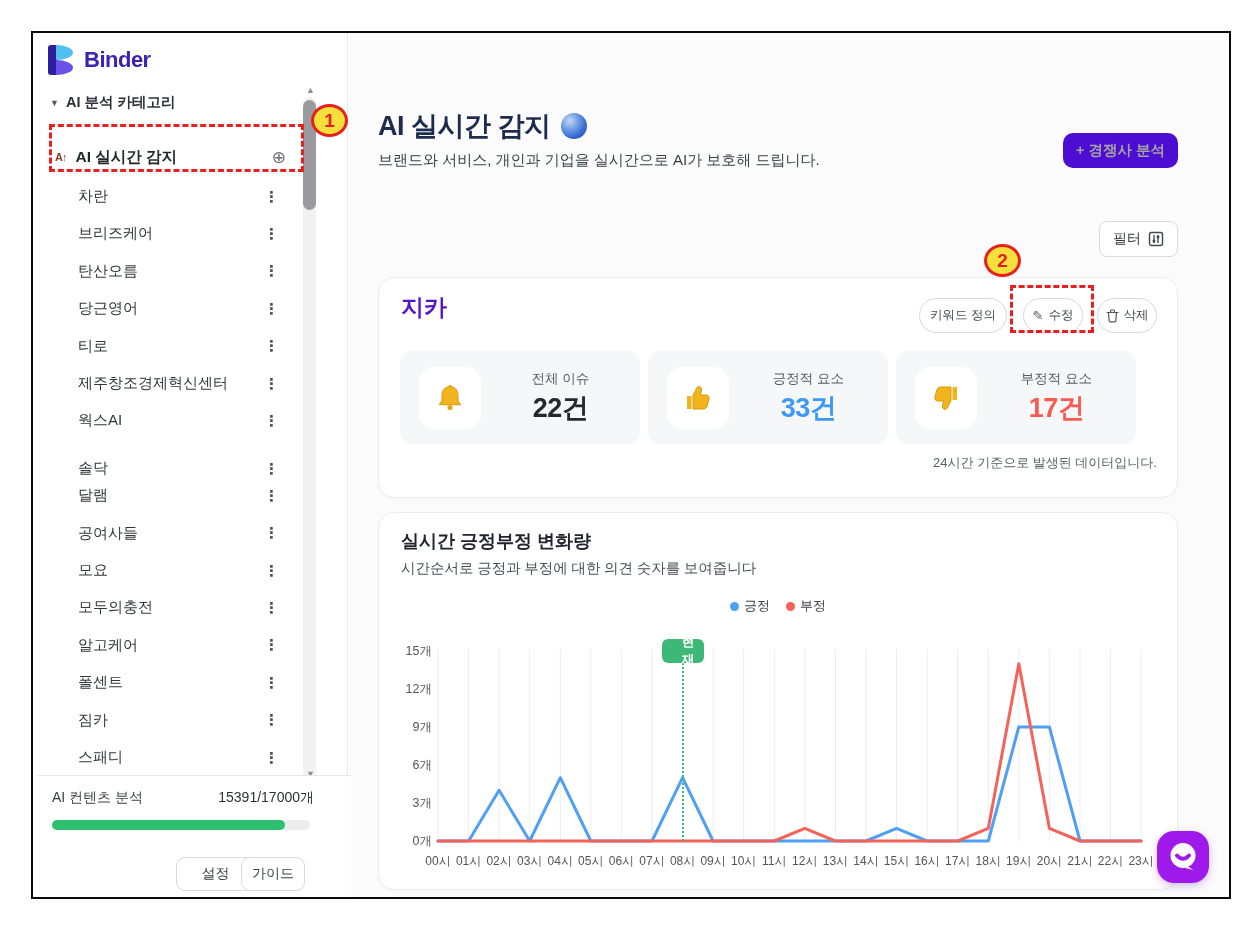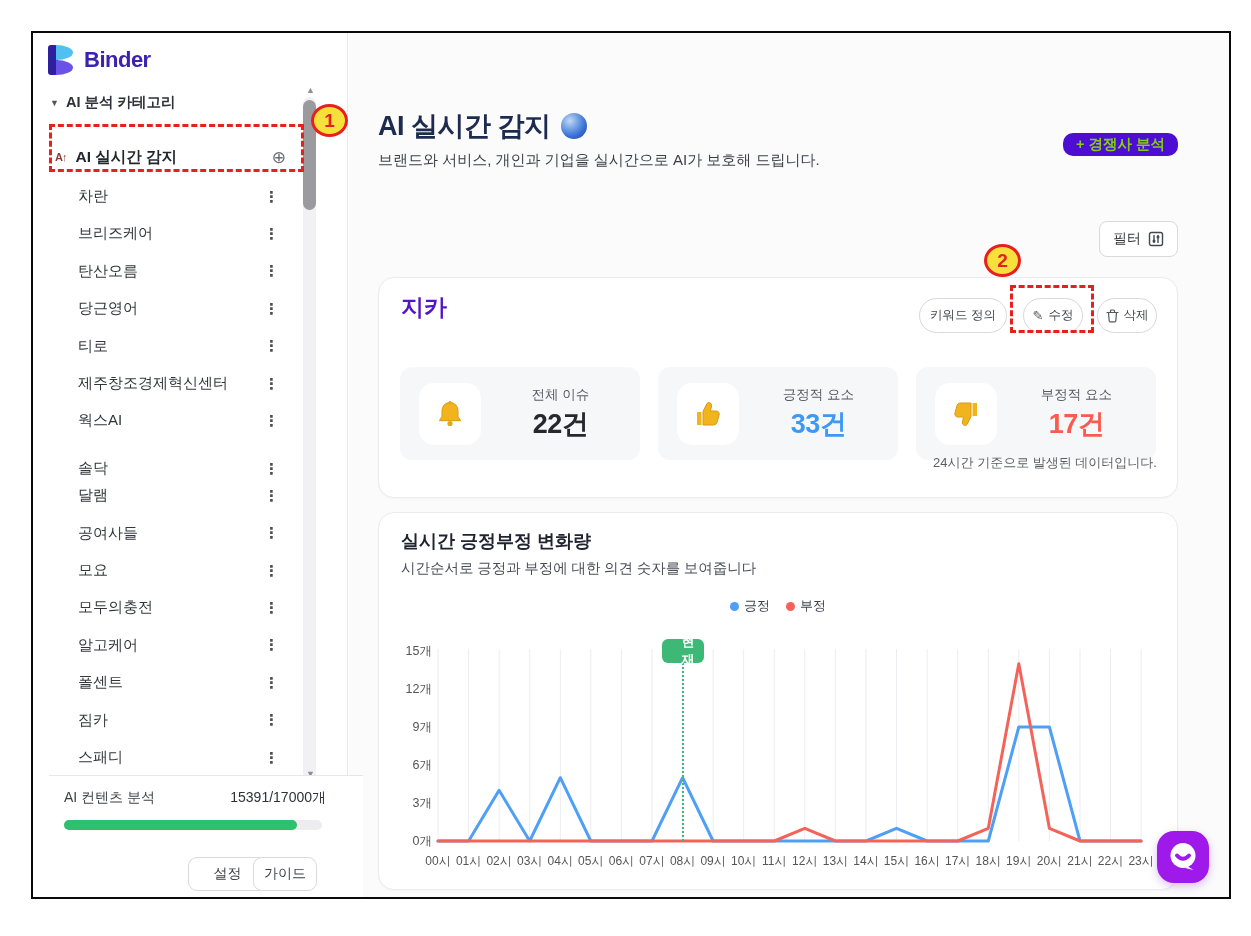--- a/index.html
+++ b/index.html
@@ -38,21 +38,21 @@
               align-items:center; cursor:pointer; }
   .nav-label { font-size:15px; color:#33363c; margin-left:29px; }
   .kebab { position:absolute; right:24px; font-size:15px; color:#4c4f55; font-weight:700; }
 
   
   .sb-arrow { position:absolute; left:273px; font-size:9px; color:#8f9096; z-index:4; }
   .sb-track { position:absolute; left:270px; top:64px; width:13px; height:682px; background:#f1f1f4; border-radius:7px; z-index:3; }
   .sb-thumb { position:absolute; left:270px; top:67px; width:13px; height:110px; background:#9b9b9f; border-radius:7px; z-index:4; }
 
   
-  .side-footer { position:absolute; left:16px; top:742px; width:314px; height:122px;
+  .side-footer { position:absolute; left:4px; top:742px; width:314px; height:122px;
                  background:#fff; border-top:1px solid #e7e7ea; z-index:5; }
   .usage-row { position:absolute; left:15px; top:13px; width:262px; display:flex; justify-content:space-between; }
   .usage-label { font-size:14px; color:#3c3f45; }
   .usage-value { font-size:14px; color:#2e3136; }
   .progress-track { position:absolute; left:15px; top:44px; width:258px; height:10px; background:#ededf0; border-radius:6px; }
   .progress-fill  { height:10px; background:#2ec06f; border-radius:6px; width:90%; }
   .side-btn { position:absolute; height:34px; background:#fff; border:1px solid #d9d9de; border-radius:9px;
               font-size:14px; color:#3c3f45; display:flex; align-items:center; justify-content:center; cursor:pointer; }
   #settings-btn { left:139px; top:81px; width:79px;font-family:Liberation Mono, monospace; }
   #guide-btn    { left:204px; top:81px; width:64px; }
@@ -66,42 +66,42 @@
                 display:flex; align-items:center; justify-content:center; z-index:11; pointer-events:none; }
   #badge-1 { left:311px; top:104px; }
   #badge-2 { left:984px; top:244px; }
 
   
   .main-title { position:absolute; left:378px; top:108px; font-size:27px; font-weight:800;
                 color:#1d2c4e; letter-spacing:-0.5px; z-index:2; display:flex; align-items:center; gap:10px; }
   .sphere { display:inline-block; width:26px; height:26px; border-radius:50%;
             background:radial-gradient(circle at 34% 30%, #c4d9f4 0%, #7aa7e6 30%, #3a6fd8 62%, #1d3f96 100%); }
   .main-subtitle { position:absolute; left:378px; top:151px; font-size:15px; color:#3a3f47; z-index:2; }
-  #competitor-btn { position:absolute; left:1063px; top:133px; width:115px; height:23px; background:#4d0dd2;
-                    border:none; border-radius:10px; color:#84cc16; font-size:14.5px; font-weight:700;
+  #competitor-btn { position:absolute; left:1063px; top:133px; width:115px; height:35px; background:#4d0dd2;
+                    border:none; border-radius:10px; color:#a3a3a3; font-size:14.5px; font-weight:700;
                     z-index:2; cursor:pointer; font-family:inherit; }
   #filter-btn { position:absolute; left:1099px; top:221px; width:79px; height:36px; background:#fff;
                 border:1px solid #d9d9de; border-radius:8px; font-size:14px; color:#33363c; z-index:2;
                 display:flex; align-items:center; justify-content:center; gap:7px; cursor:pointer; font-family:inherit;text-align:right; }
 
   .card { position:absolute; left:378px; width:800px; background:#fff; border:1px solid #ececf0;
           border-radius:16px; z-index:2; box-shadow:0 1px 2px rgba(20,20,40,0.03); }
   #keyword-card { top:277px; height:221px; }
   #chart-card   { top:512px; height:378px; }
 
   .kw-title { position:absolute; left:22px; top:14px; font-size:23px; font-weight:800; color:#5315c8; }
   .pill-btn { position:absolute; top:20px; height:35px; background:#fff; border:1px solid #d8d8dd; border-radius:18px;
               font-size:12.5px; color:#44474e; display:flex; align-items:center; justify-content:center; gap:5px;
               cursor:pointer; font-family:inherit; }
   #keyword-def-btn { left:540px; width:88px; }
   #edit-btn   { left:644px; width:60px; }
   #delete-btn { left:718px; width:60px; }
   .pencil-glyph { font-size:13px; color:#55585e; }
 
-  .stats-row { position:absolute; left:21px; top:89px; display:flex; gap:18px; }
+  .stats-row { position:absolute; left:21px; top:73px; display:flex; gap:8px; }
   .stat-card { width:240px; height:93px; background:#f6f7f9; border-radius:12px; display:flex; align-items:center; }
   .stat-icon-box { width:62px; height:62px; background:#fff; border-radius:15px; margin-left:19px;
                    display:flex; align-items:center; justify-content:center; }
   .stat-text { flex:1; display:flex; flex-direction:column; align-items:center; gap:2px; }
   .stat-label { font-size:13.5px; color:#565b63; }
   .stat-value { font-size:27px; font-weight:800; color:#26282e; letter-spacing:-0.5px; }
   .v-pos { color:#3c99f5; } .v-neg { color:#fa5b50; }
   .footnote { position:absolute; right:20px; top:176px; font-size:13px; color:#5a5f66; }
 
   .chart-title { position:absolute; left:22px; top:16px; font-size:18px; font-weight:800; color:#202430; }

